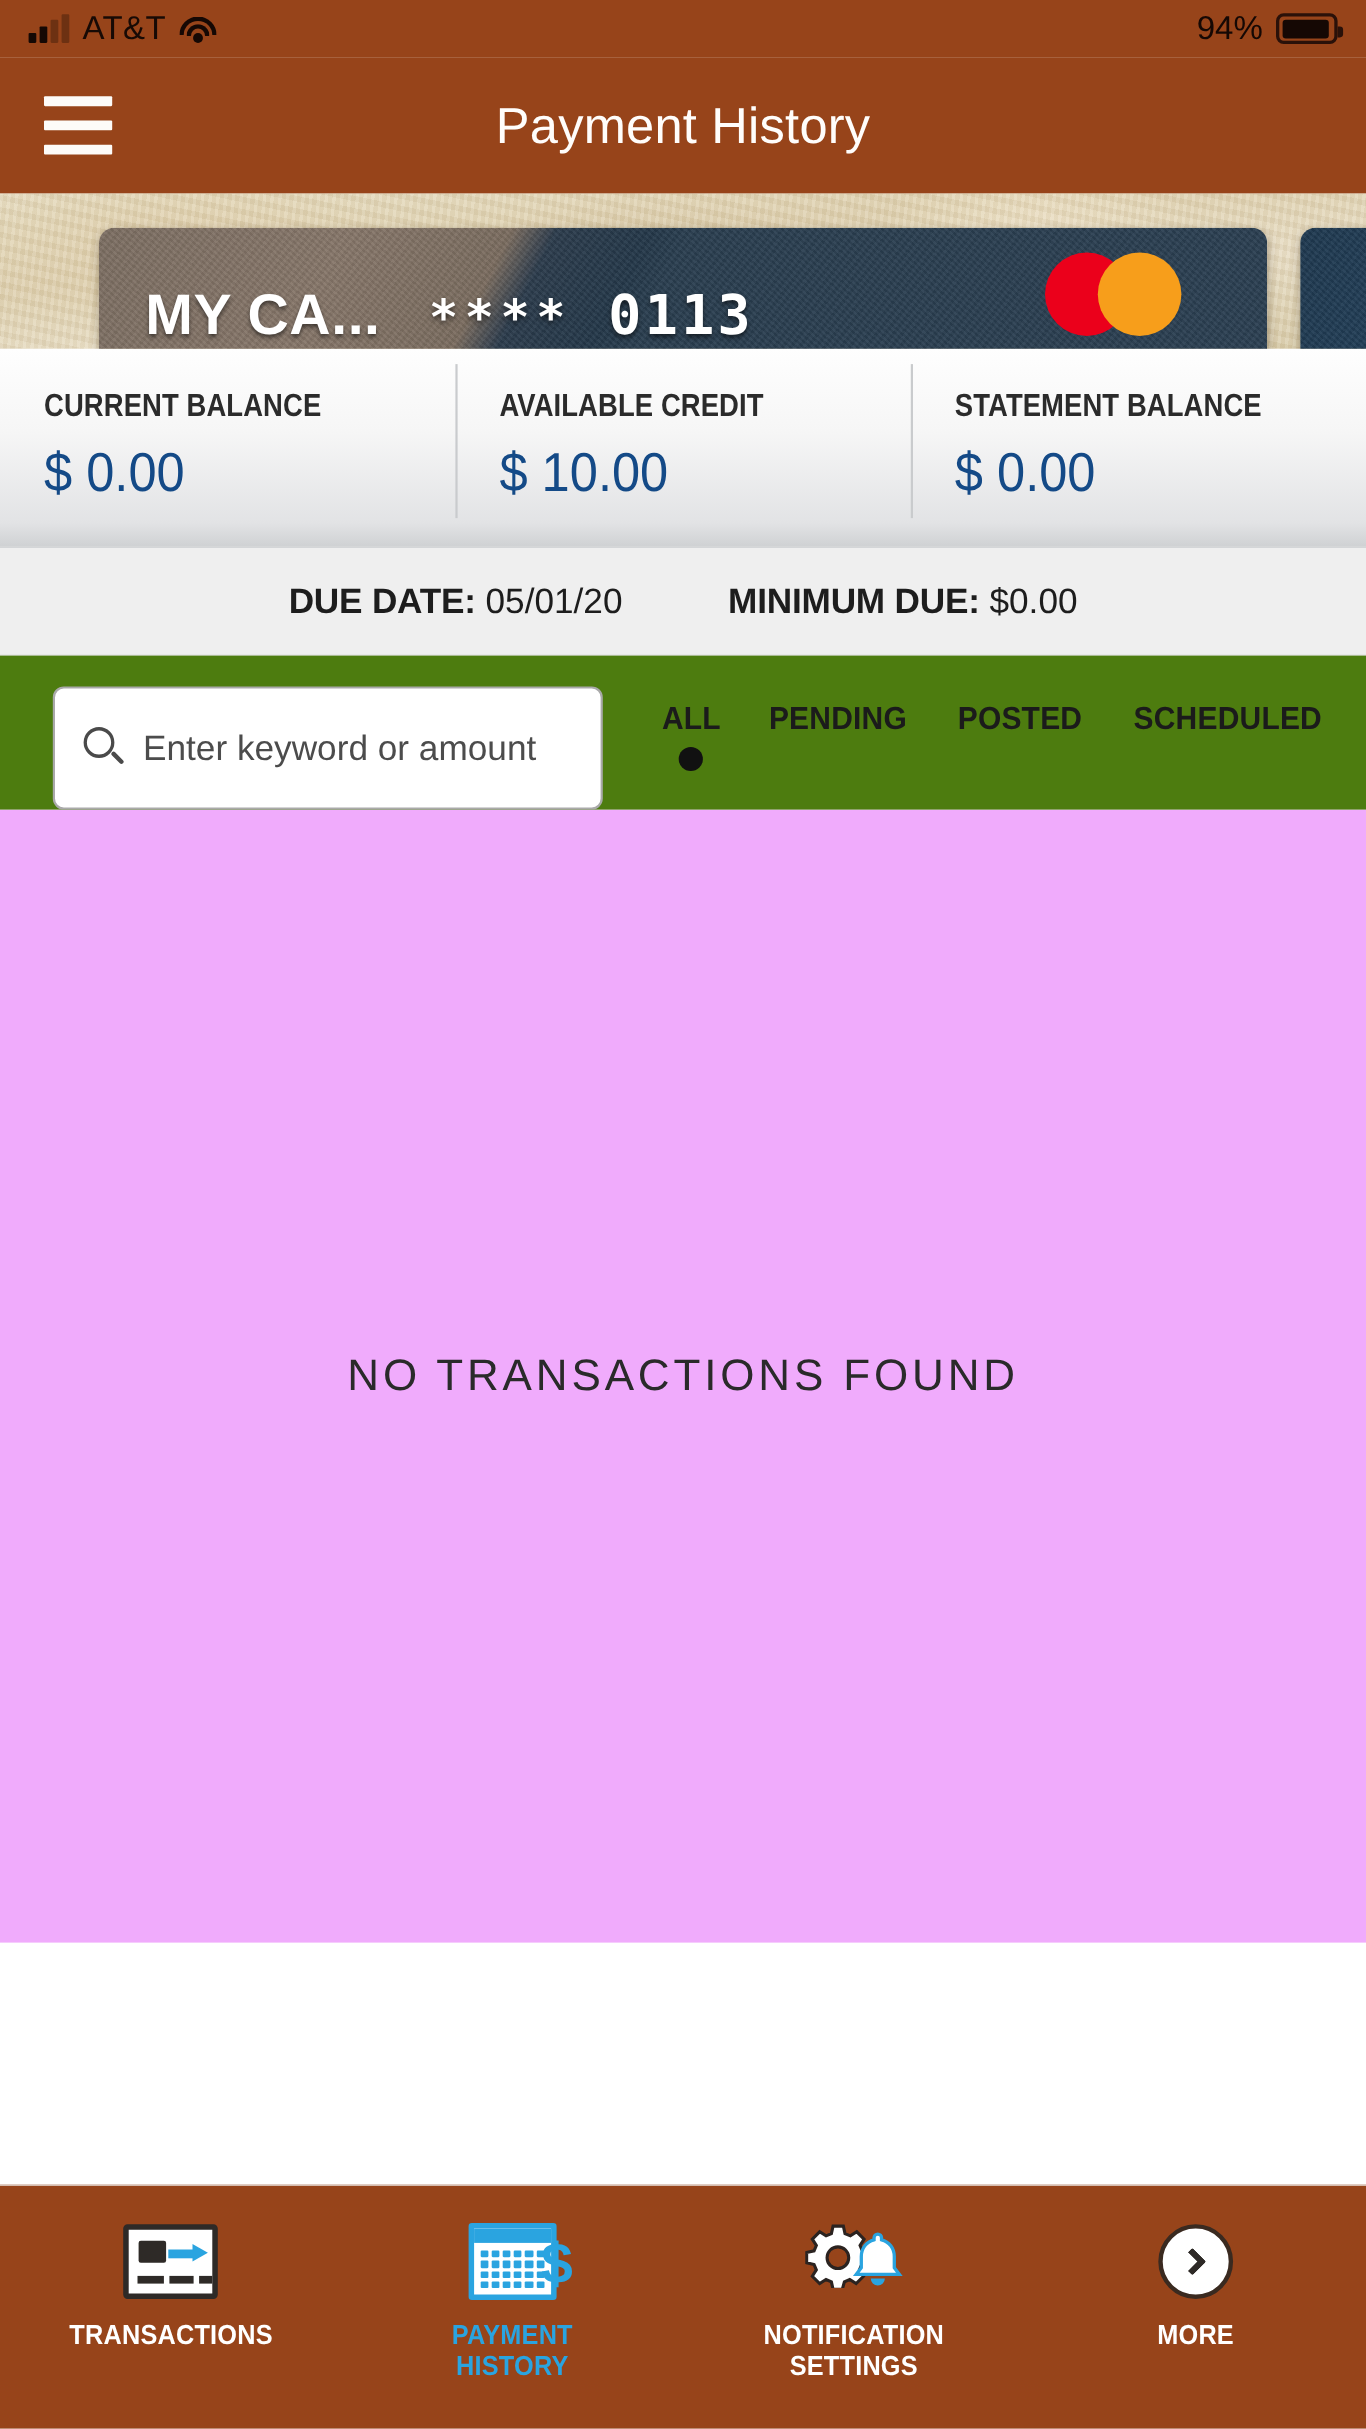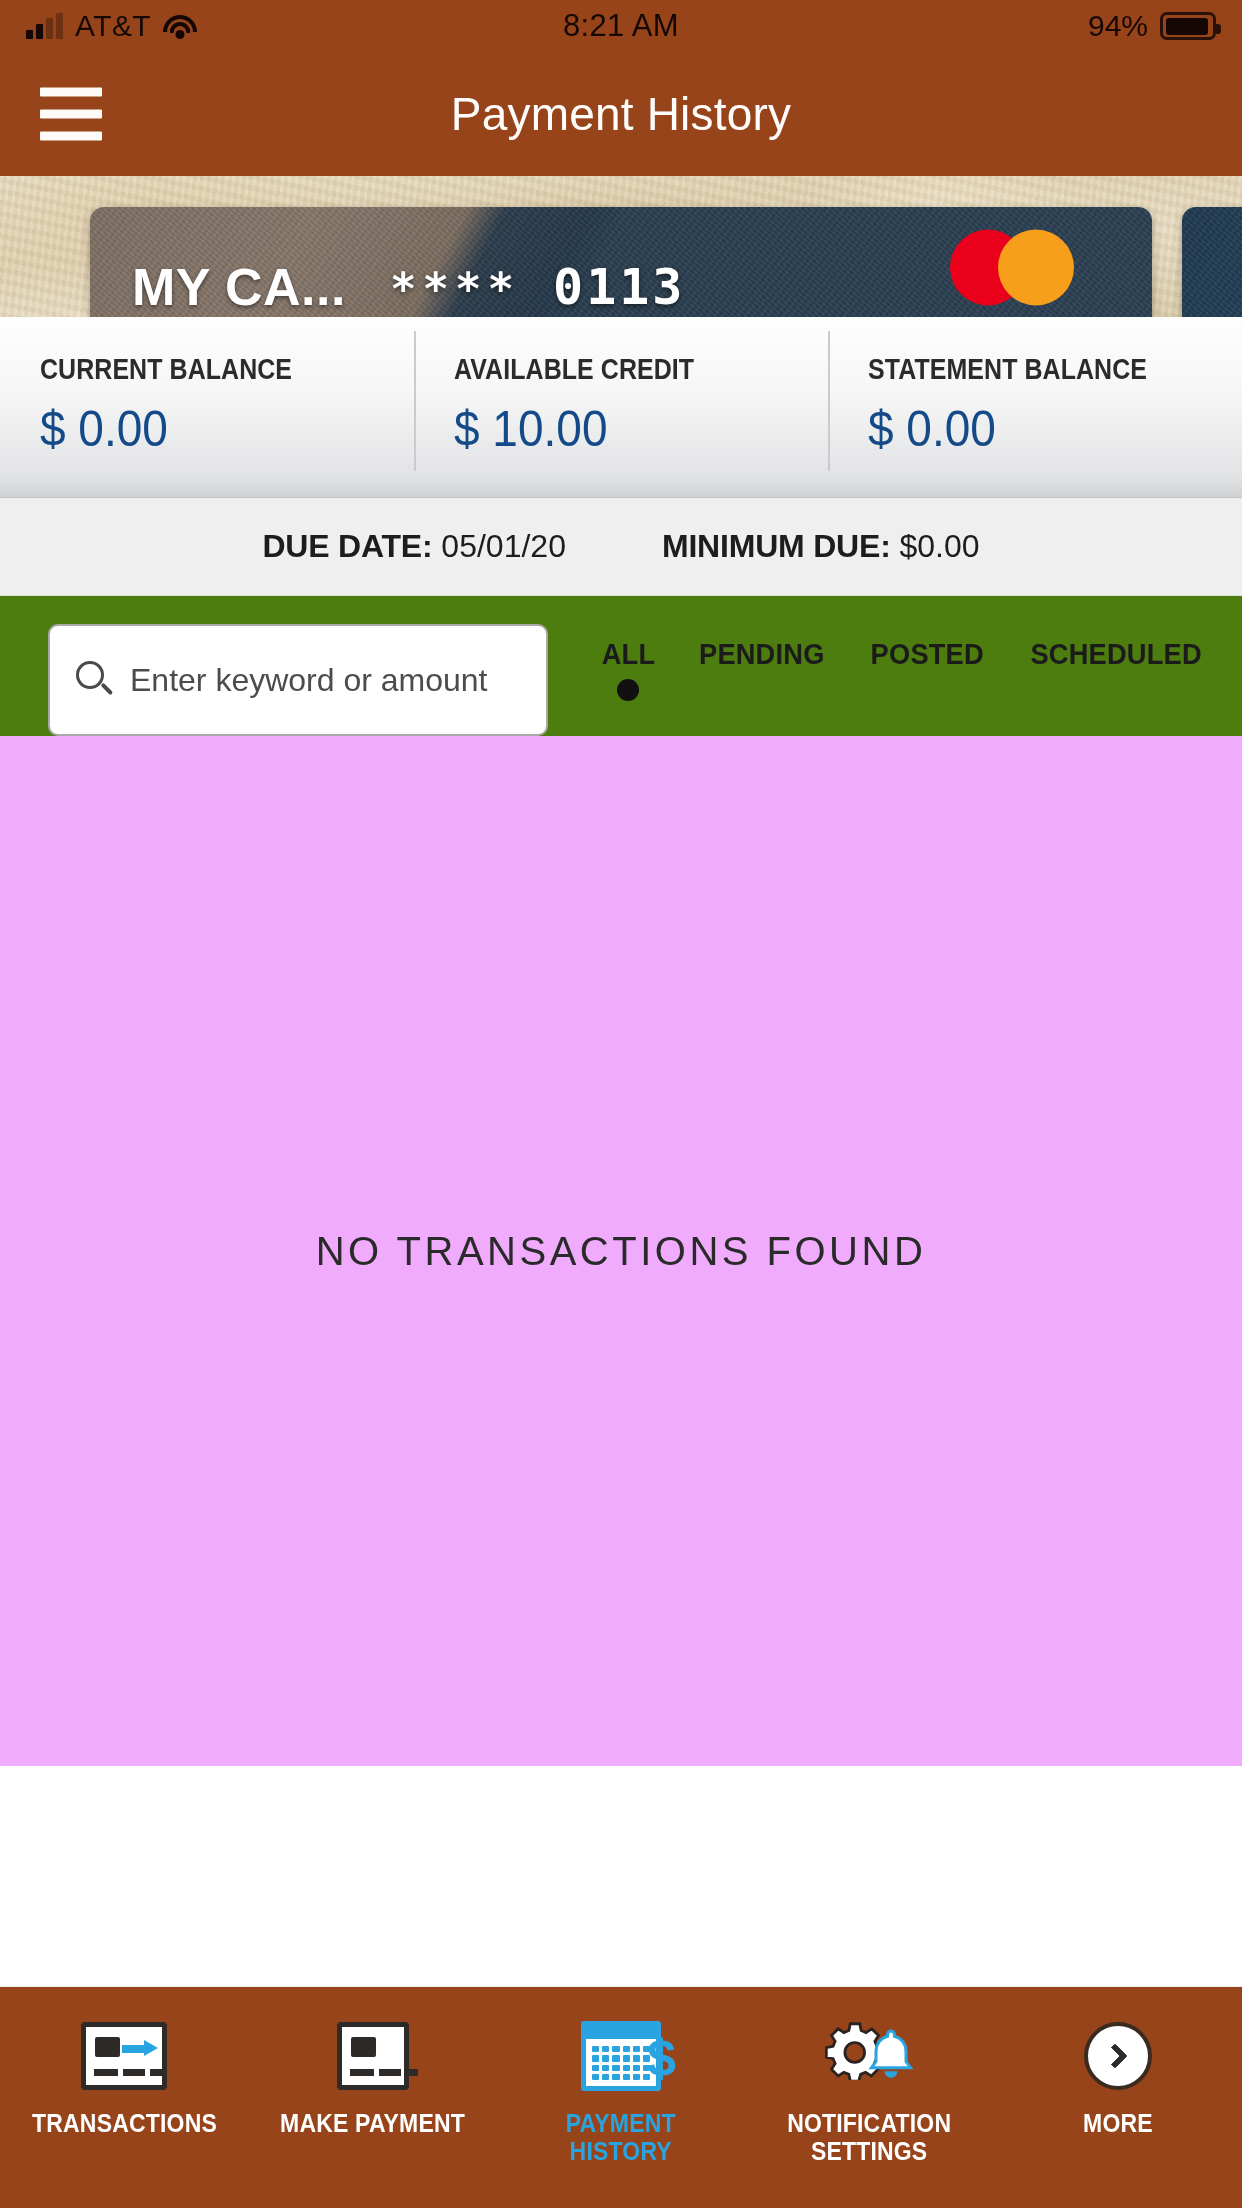--- a/index.html
+++ b/index.html
@@ -351,21 +351,20 @@
         <i></i>
         <i></i>
     </div>
     <div class="carrier">AT&amp;T</div>
     <div class="wifi">
       <span></span>
         <span></span>
         <span></span>
     </div>
   </div>
-  <div class="sb-time">8:21 AM</div>
   <div class="sb-right">
     <div class="batt-pct">94%</div>
     <div class="battery">
         <i></i>
       </div>
   </div>
 </div>
 
 <div class="app-header">
   <div class="hamburger">
@@ -471,33 +470,20 @@
         <div class="dash">
             <i></i>
             <i></i>
             <i></i>
           </div>
       </div>
     </div>
     <div class="nav-label">TRANSACTIONS</div>
   </div>
 
-  <div class="nav-item">
-    <div class="nav-ico">
-      <div class="ico-card" style="width:72px;">
-        <div class="chip"></div>
-        <div class="dash">
-            <i></i>
-            <i></i>
-            <i></i>
-          </div>
-      </div>
-    </div>
-    <div class="nav-label">MAKE PAYMENT</div>
-  </div>
 
   <div class="nav-item active">
     <div class="nav-ico">
       <div class="ico-cal">
         <div class="cal-top"></div>
         <div class="grid">
           <i></i>
             <i></i>
             <i></i>
             <i></i>

